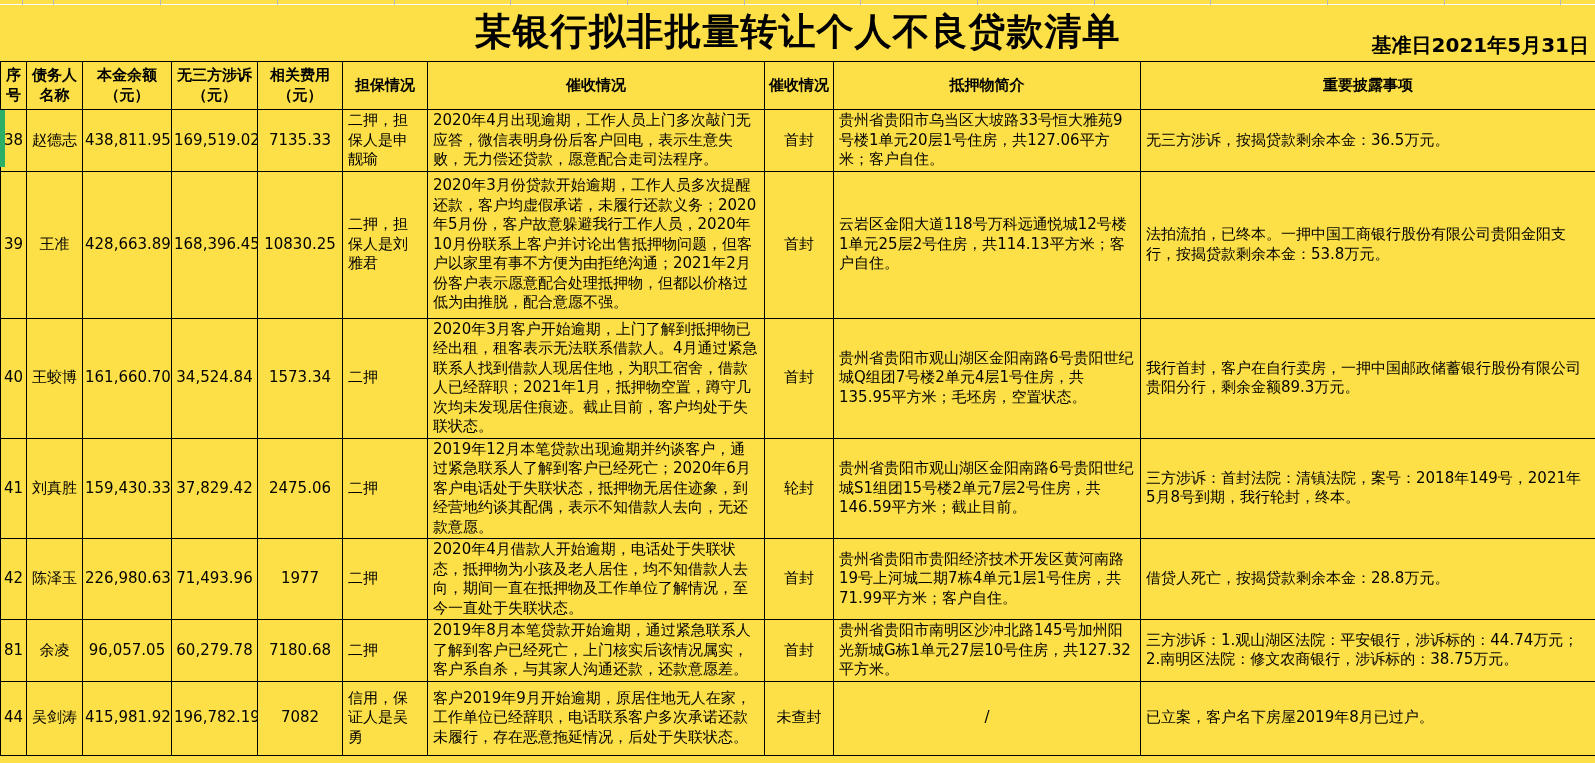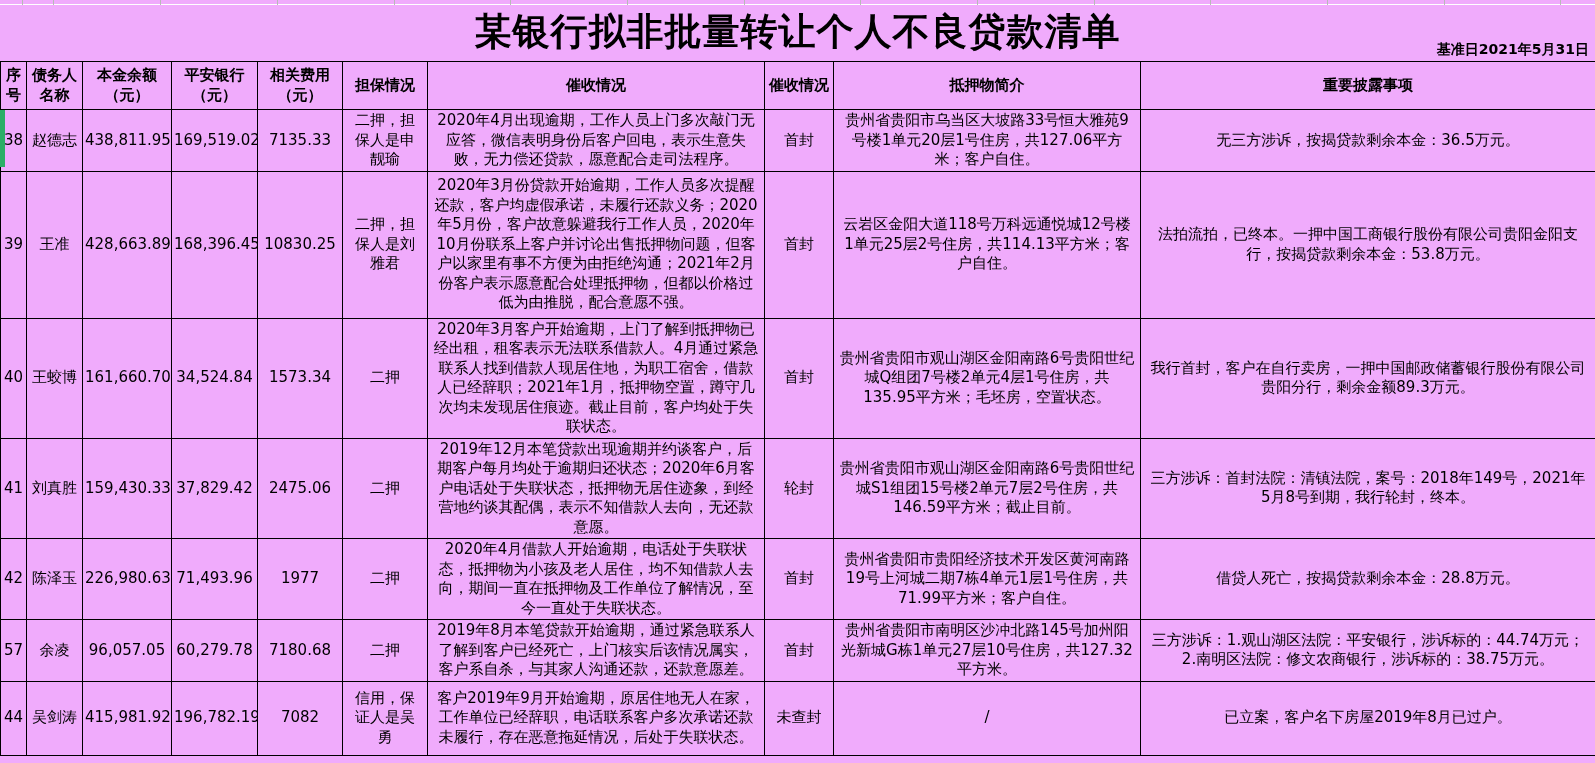--- a/index.html
+++ b/index.html
@@ -5,21 +5,21 @@
   * { box-sizing: border-box; margin: 0; padding: 0; }
   html, body { background: #fff; }
   body {
     font-family: "DejaVu Sans", "Liberation Sans", sans-serif;
     color: #000;
   }
   #screen {
     position: relative;
     width: 1595px;
     height: 763px;
-    background: #f0abfc;
+    background: #fde047;
     overflow: hidden;
   }
   
   #grid-strip {
     position: relative;
     height: 5px;
     width: 100%;
     border-bottom: 1px solid #ffffff;
   }
   .grid-tick {
@@ -42,21 +42,21 @@
     text-align: center;
     font-size: 37px;
     font-weight: bold;
     letter-spacing: 1px;
     white-space: nowrap;
   }
   #base-date {
     position: absolute;
     right: 6px;
     bottom: 2px;
-    font-size: 14px;
+    font-size: 20px;
     font-weight: bold;
     white-space: nowrap;
   }
   
   table#loan-table {
     table-layout: fixed;
     width: 1595px;
     border-collapse: collapse;
   }
   #loan-table td, #loan-table th {
@@ -67,21 +67,21 @@
     overflow: hidden;
     padding: 1px 5px;
   }
   #loan-table th {
     font-weight: bold;
     text-align: center;
     white-space: pre-line;
     padding: 1px 2px;
   }
   .c-center { text-align: center; padding: 1px 2px !important; }
-  .c-left   { text-align: center; }
+  .c-left   { text-align: left; }
   
   #row-select-bar {
     position: absolute;
     left: 0;
     top: 110px;
     width: 5px;
     height: 57px;
     z-index: 5;
   }
 </style>
@@ -129,21 +129,21 @@
         <col style="width:455px">
     </colgroup>
     <tbody>
       <tr style="height:48px">
         <th>序
 号</th>
         <th>债务人
 名称</th>
         <th>本金余额
 （元）</th>
-        <th>平安银行
+        <th>无三方涉诉
 （元）</th>
         <th>相关费用
 （元）</th>
         <th>担保情况</th>
         <th>催收情况</th>
         <th>催收情况</th>
         <th>抵押物简介</th>
         <th>重要披露事项</th>
       </tr>
 
@@ -186,41 +186,41 @@
         <td class="c-left">我行首封，客户在自行卖房，一押中国邮政储蓄银行股份有限公司贵阳分行，剩余金额89.3万元。</td>
       </tr>
 
       <tr style="height:93px">
         <td class="c-center">41</td>
         <td class="c-center">刘真胜</td>
         <td class="c-center">159,430.33</td>
         <td class="c-center">37,829.42</td>
         <td class="c-center">2475.06</td>
         <td class="c-left">二押</td>
-        <td class="c-left">2019年12月本笔贷款出现逾期并约谈客户，后期客户每月均处于逾期归还状态；2020年6月客户电话处于失联状态，抵押物无居住迹象，到经营地约谈其配偶，表示不知借款人去向，无还款意愿。</td>
+        <td class="c-left">2019年12月本笔贷款出现逾期并约谈客户，通过紧急联系人了解到客户已经死亡；2020年6月客户电话处于失联状态，抵押物无居住迹象，到经营地约谈其配偶，表示不知借款人去向，无还款意愿。</td>
         <td class="c-center">轮封</td>
         <td class="c-left">贵州省贵阳市观山湖区金阳南路6号贵阳世纪城S1组团15号楼2单元7层2号住房，共146.59平方米；截止目前。</td>
         <td class="c-left">三方涉诉：首封法院：清镇法院，案号：2018年149号，2021年5月8号到期，我行轮封，终本。</td>
       </tr>
 
       <tr style="height:78px">
         <td class="c-center">42</td>
         <td class="c-center">陈泽玉</td>
         <td class="c-center">226,980.63</td>
         <td class="c-center">71,493.96</td>
         <td class="c-center">1977</td>
         <td class="c-left">二押</td>
         <td class="c-left">2020年4月借款人开始逾期，电话处于失联状态，抵押物为小孩及老人居住，均不知借款人去向，期间一直在抵押物及工作单位了解情况，至今一直处于失联状态。</td>
         <td class="c-center">首封</td>
         <td class="c-left">贵州省贵阳市贵阳经济技术开发区黄河南路19号上河城二期7栋4单元1层1号住房，共71.99平方米；客户自住。</td>
         <td class="c-left">借贷人死亡，按揭贷款剩余本金：28.8万元。</td>
       </tr>
 
       <tr style="height:60px">
-        <td class="c-center">57</td>
+        <td class="c-center">81</td>
         <td class="c-center">余凌</td>
         <td class="c-center">96,057.05</td>
         <td class="c-center">60,279.78</td>
         <td class="c-center">7180.68</td>
         <td class="c-left">二押</td>
         <td class="c-left">2019年8月本笔贷款开始逾期，通过紧急联系人了解到客户已经死亡，上门核实后该情况属实，客户系自杀，与其家人沟通还款，还款意愿差。</td>
         <td class="c-center">首封</td>
         <td class="c-left">贵州省贵阳市南明区沙冲北路145号加州阳光新城G栋1单元27层10号住房，共127.32平方米。</td>
         <td class="c-left">三方涉诉：1.观山湖区法院：平安银行，涉诉标的：44.74万元；2.南明区法院：修文农商银行，涉诉标的：38.75万元。</td>
       </tr>

